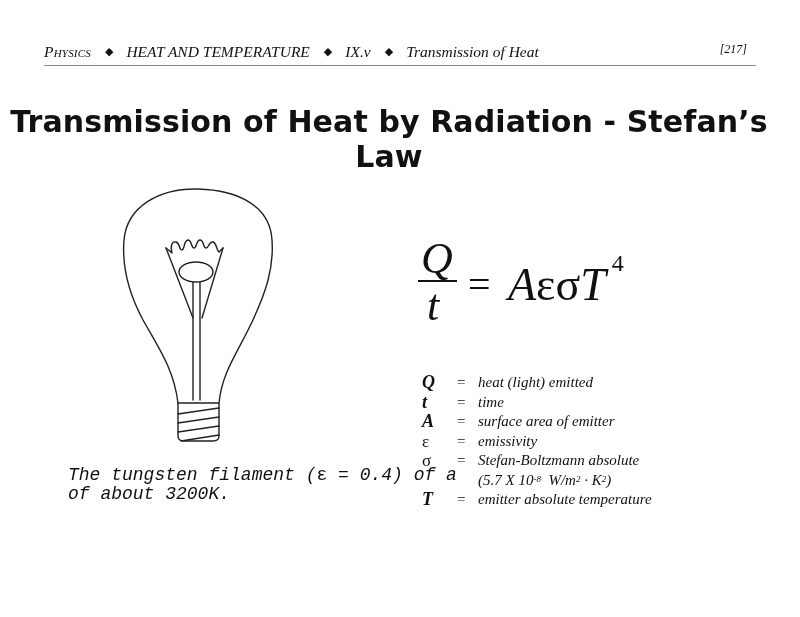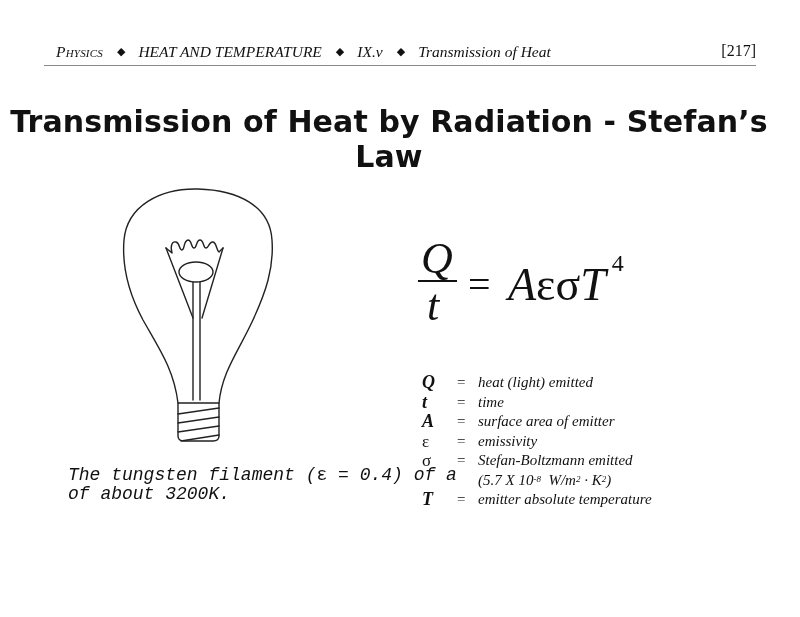--- a/index.html
+++ b/index.html
@@ -3,23 +3,23 @@
 <meta charset="utf-8">
 <style>
   html, body { margin: 0; padding: 0; background: #ffffff; }
   body { width: 800px; height: 617px; position: relative; overflow: hidden; color: #111; }
   .serif { font-family: "Liberation Serif", "DejaVu Serif", serif; }
   .sans { font-family: "DejaVu Sans", "Liberation Sans", sans-serif; }
 
   .header { position: absolute; left: 44px; top: 40px; width: 712px; height: 26px; }
   .header .crumbs { position: absolute; left: 0; top: 3px; font-size: 15.5px; font-style: italic; white-space: nowrap; }
   .header .crumbs span { display: inline-block; }
-  .smallcaps { font-variant: small-caps; letter-spacing: 0.2px; margin-left: 12px; }
+  .smallcaps { font-variant: small-caps; letter-spacing: 0.2px; }
   .bullet { font-style: normal; font-size: 11px; margin: 0 13px 0 14px; position: relative; top: -2px; }
-  .header .pagenum { position: absolute; right: 0; top: 2px; font-size: 16px; }
+  .header .pagenum { position: absolute; right: 9px; top: 2px; font-size: 12px; font-style: italic; }
   .rule { position: absolute; left: 44px; top: 65px; width: 712px; height: 0; border-top: 1.5px solid #8a8a8a; }
 
   .title { position: absolute; left: 0; width: 778px; top: 104px; text-align: center; font-size: 30px; font-weight: bold; letter-spacing: 0.1px; }
 
   .bulb { position: absolute; left: 110px; top: 180px; width: 200px; height: 275px; }
 
   .formula { position: absolute; left: 410px; top: 232px; width: 260px; height: 100px; font-style: italic; }
   .frac-num { position: absolute; left: 421px; top: 233px; font-size: 44px; font-style: italic; }
   .frac-bar { position: absolute; left: 418px; top: 280px; width: 39px; height: 0; border-top: 2px solid #111; }
   .frac-den { position: absolute; left: 427px; top: 280px; font-size: 44px; font-style: italic; }
@@ -97,21 +97,21 @@
     <span class="desc">surface area of emitter</span>
   </div>
   <div class="row">
     <span class="sym plain">ε</span>
     <span class="eqs">=</span>
     <span class="desc">emissivity</span>
   </div>
   <div class="row">
     <span class="sym plain">σ</span>
     <span class="eqs">=</span>
-    <span class="desc">Stefan-Boltzmann emitted</span>
+    <span class="desc">Stefan-Boltzmann absolute</span>
   </div>
   <div class="row">
     <span class="desc"><span>(5.7 X 10</span><sup>-8</sup><span style="white-space:pre">  W/m</span><sup>2</sup><span style="white-space:pre"> · K</span><sup>2</sup><span>)</span></span>
   </div>
   <div class="row">
     <span class="sym">T</span>
     <span class="eqs">=</span>
     <span class="desc">emitter absolute temperature</span>
   </div>
 </div>

